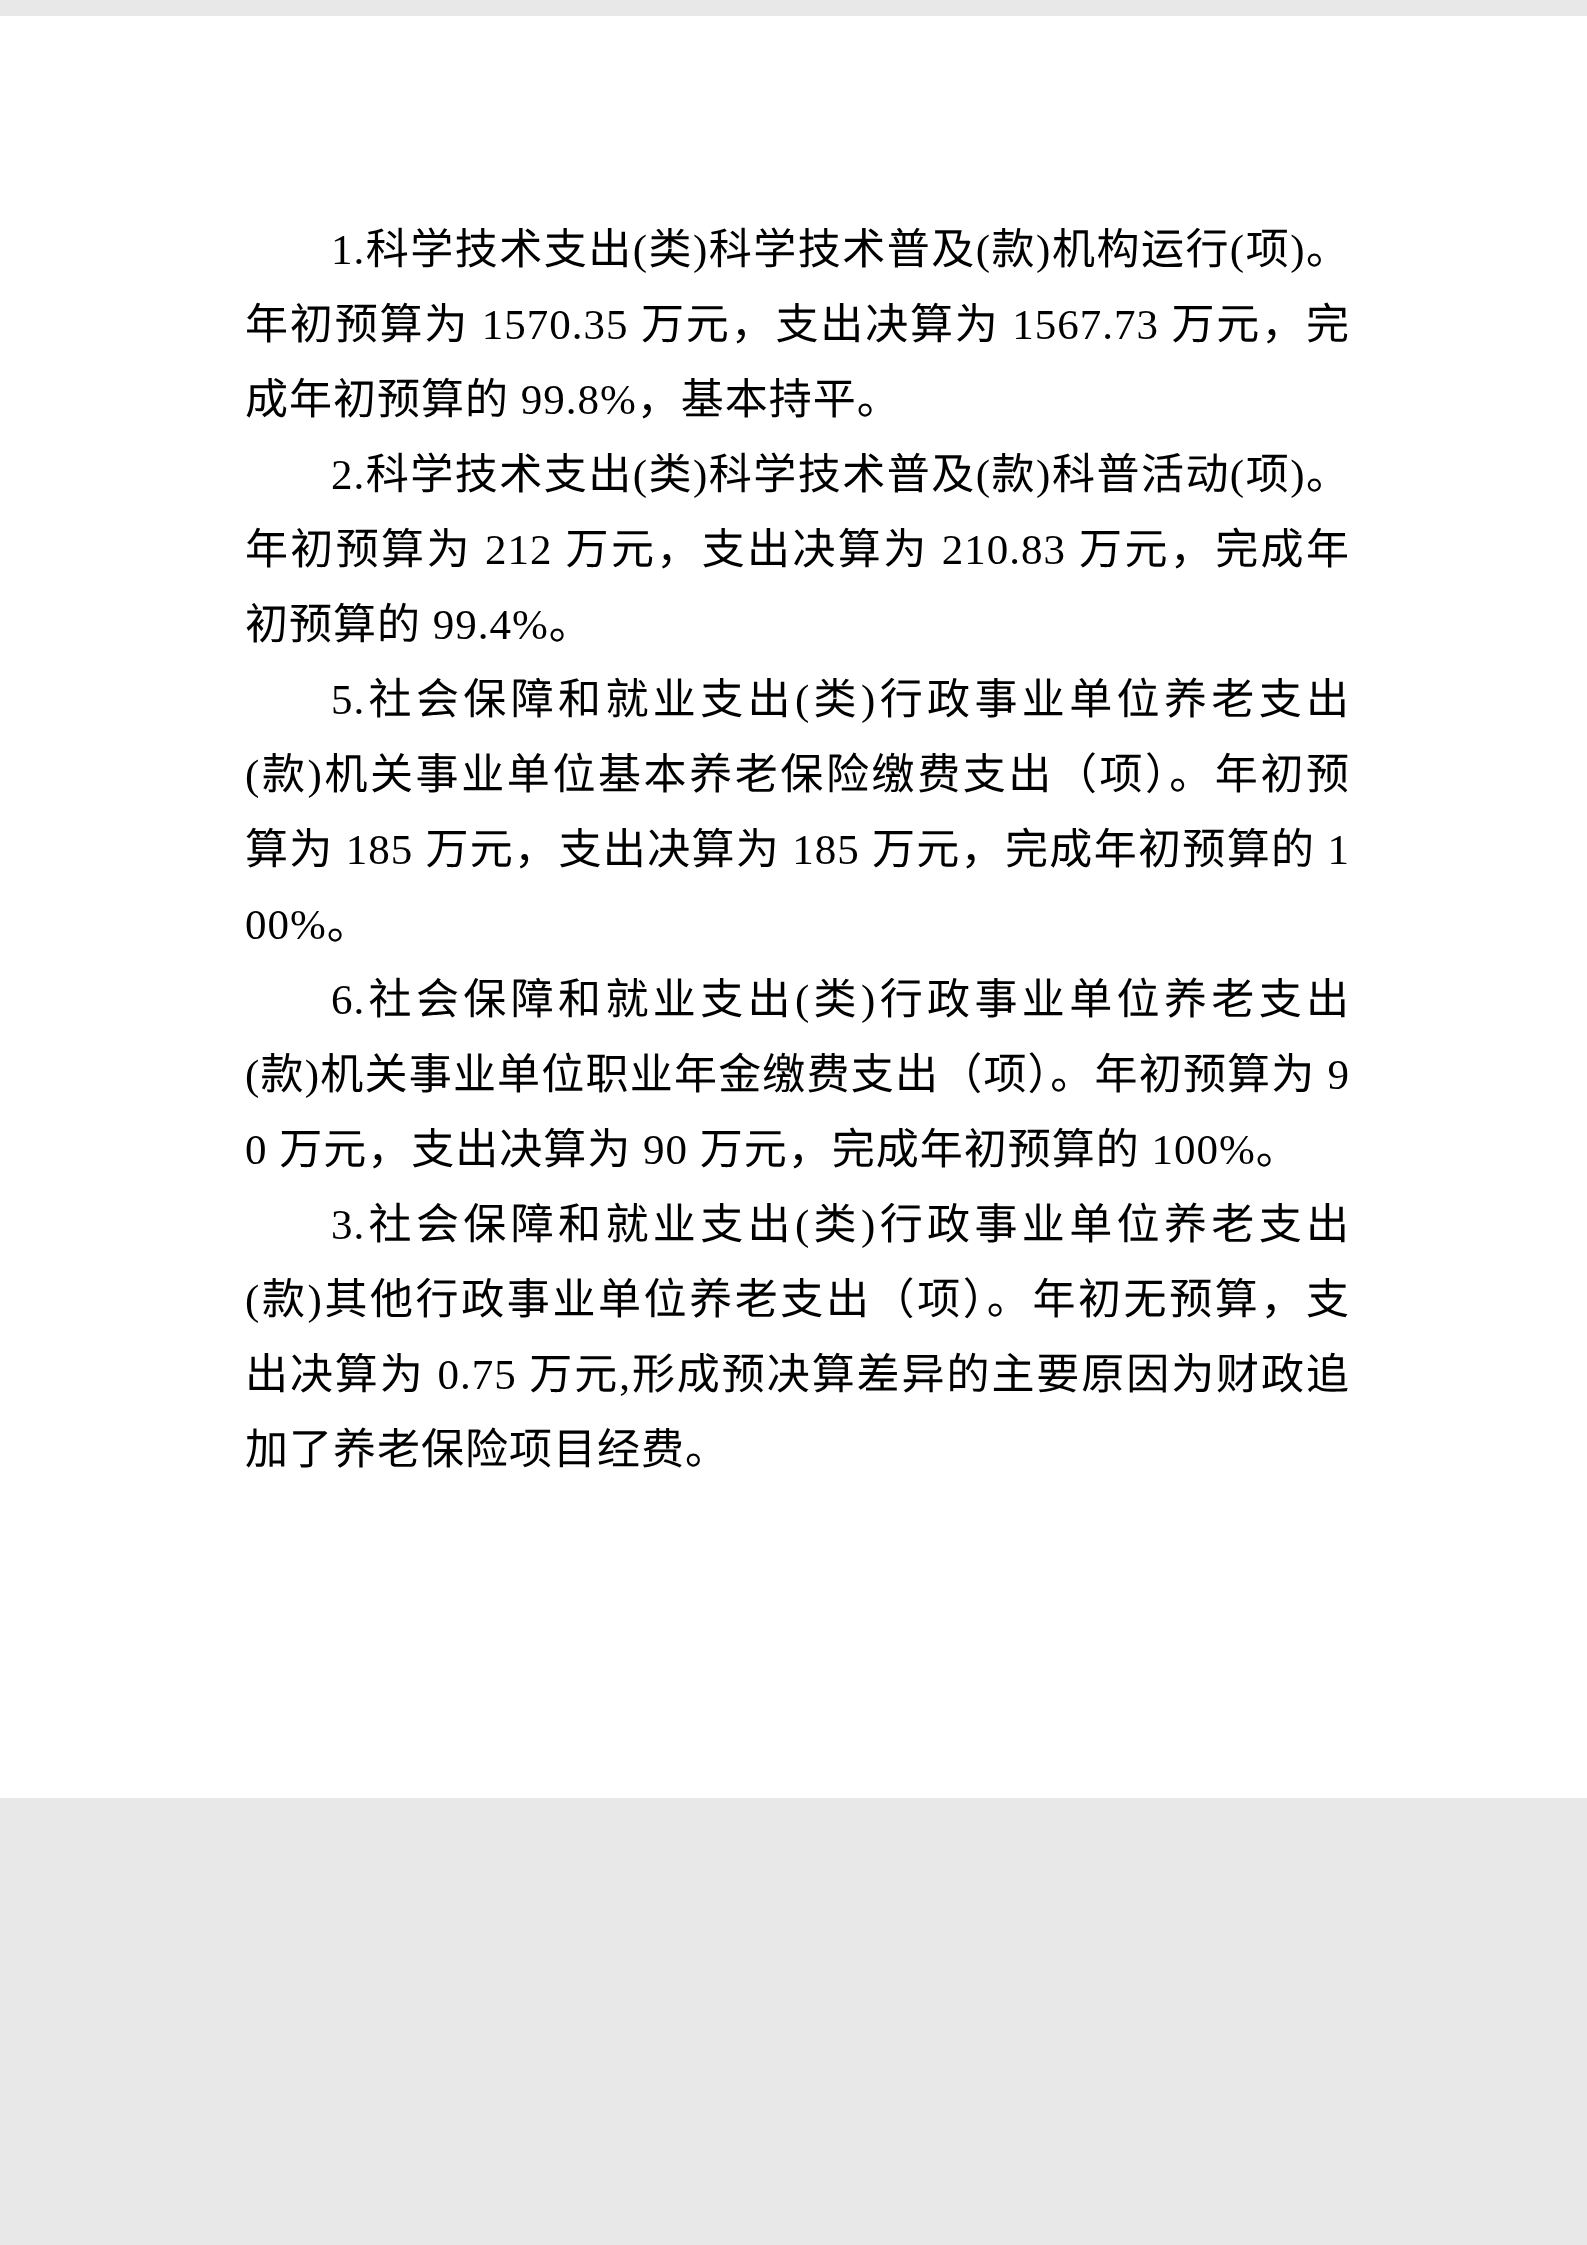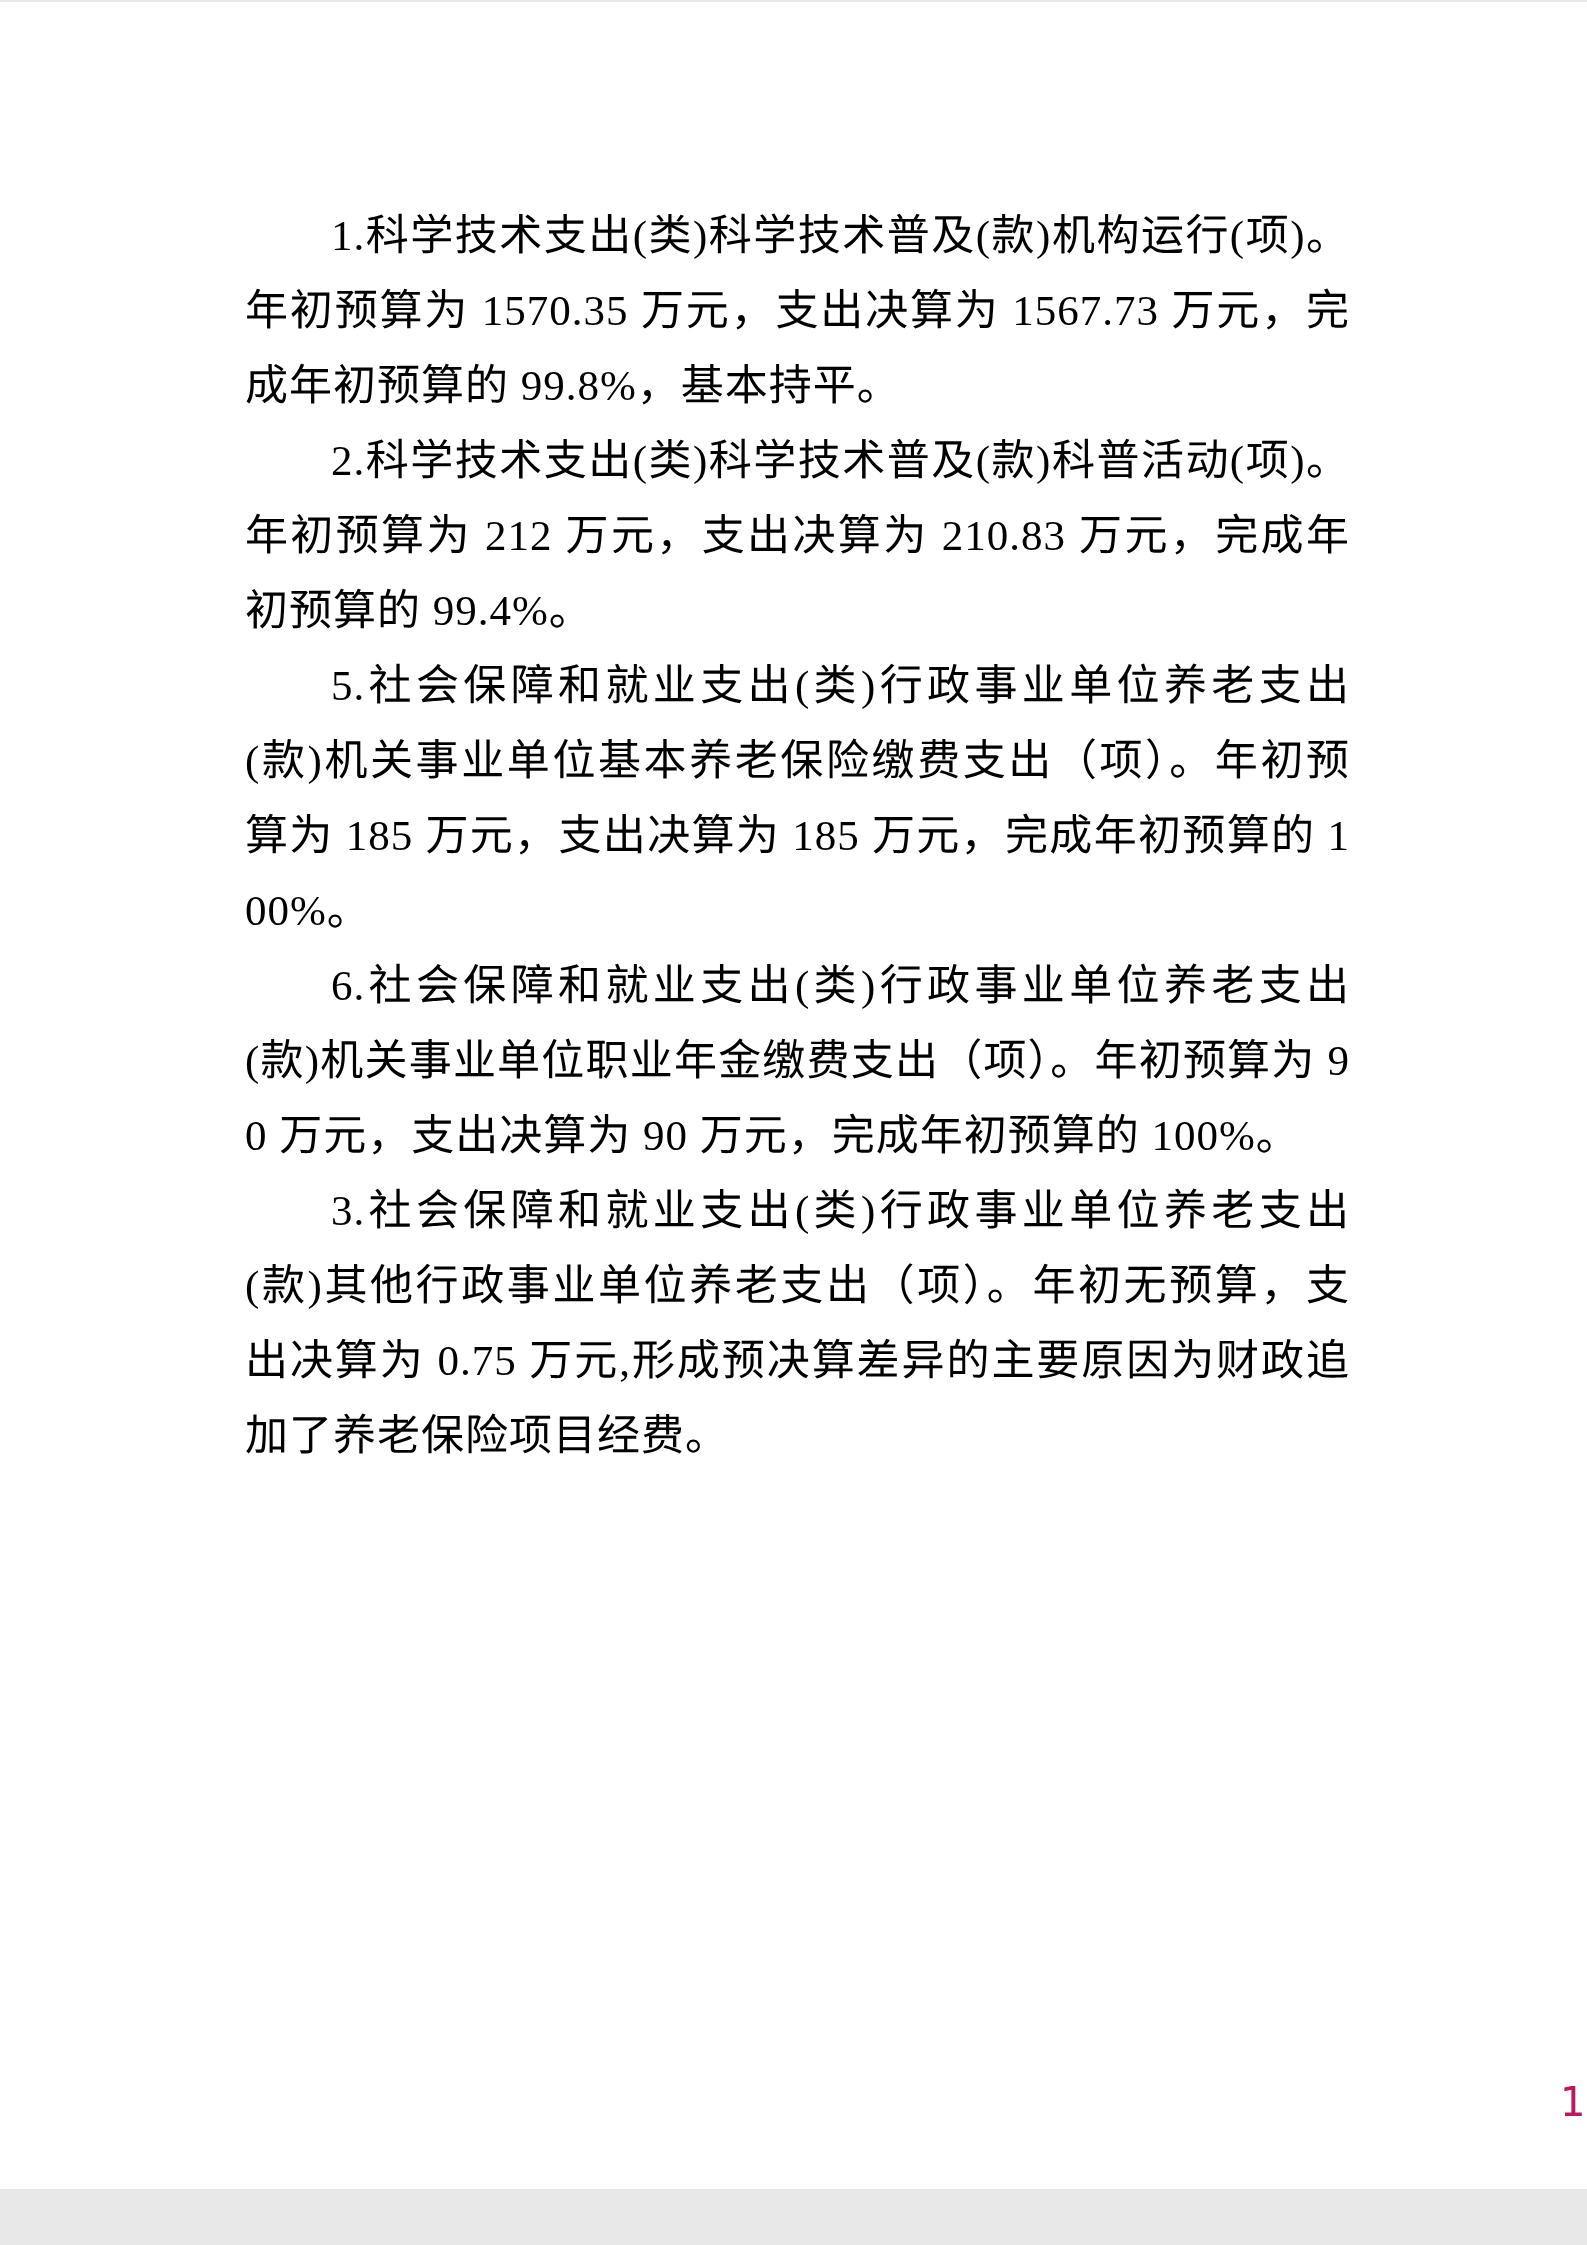--- a/index.html
+++ b/index.html
@@ -3,22 +3,22 @@
 <meta charset="utf-8">
 <style>
   html, body {
     margin: 0;
     padding: 0;
     background: #e8e8e8;
   }
   .page {
     position: relative;
     width: 1587px;
-    height: 2187px;
-    margin: 2px auto;
+    height: 1782px;
+    margin: 16px auto;
     background: #ffffff;
     overflow: hidden;
     font-family: "Liberation Serif", "DejaVu Serif", serif;
     color: #000000;
   }
   .doc-body {
     position: absolute;
     left: 245px;
     top: 196px;
     width: 1105px;

